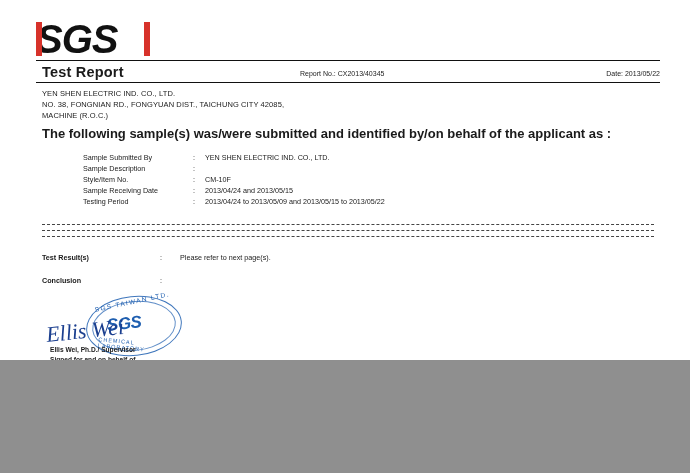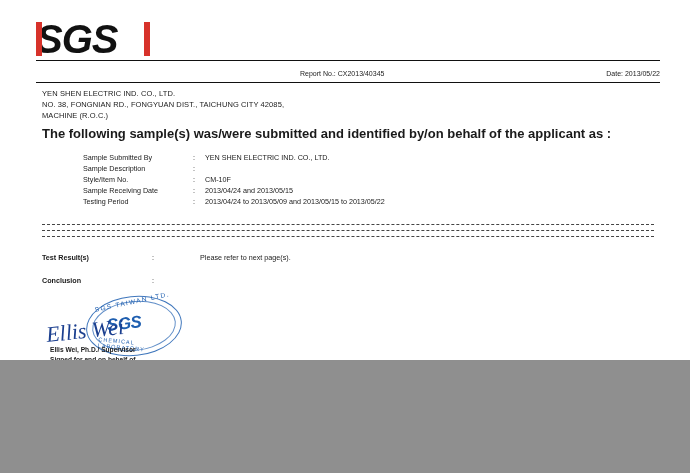--- a/index.html
+++ b/index.html
@@ -143,33 +143,33 @@
   .results {
     position: absolute;
     left: 42px;
     top: 252px;
     font-size: 7.2px;
     line-height: 11px;
   }
   .results .row {
     display: flex;
     margin-bottom: 12px;
+    gap: 8px;
   }
   .results .lbl {
     width: 110px;
     flex: 0 0 110px;
     font-weight: bold;
   }
   .results .colon {
     width: 12px;
     flex: 0 0 12px;
   }
   .results .val {
     flex: 1 1 auto;
-    margin-left: 36px;
   }
   
   .stamp {
     position: absolute;
     left: 86px;
     top: 296px;
     width: 96px;
     height: 62px;
   }
   .stamp .oval {
@@ -329,20 +329,21 @@
 <div class="page">
 
   <div class="sgs-logo">
     <div class="logo-bar"></div>
     <div class="logo-bar2"></div>
     <div class="logo-text">SGS</div>
   </div>
 
   <div class="hr-top"></div>
 
+  <div class="title">Test Report</div>
   <div class="report-no">Report No.: CX2013/40345</div>
   <div class="report-date">Date: 2013/05/22</div>
 
   <div class="hr-second"></div>
 
   <div class="addr">
     <div>YEN SHEN ELECTRIC IND. CO., LTD.</div>
     <div>NO. 38, FONGNIAN RD., FONGYUAN DIST., TAICHUNG CITY 42085,</div>
     <div>MACHINE (R.O.C.)</div>
   </div>

